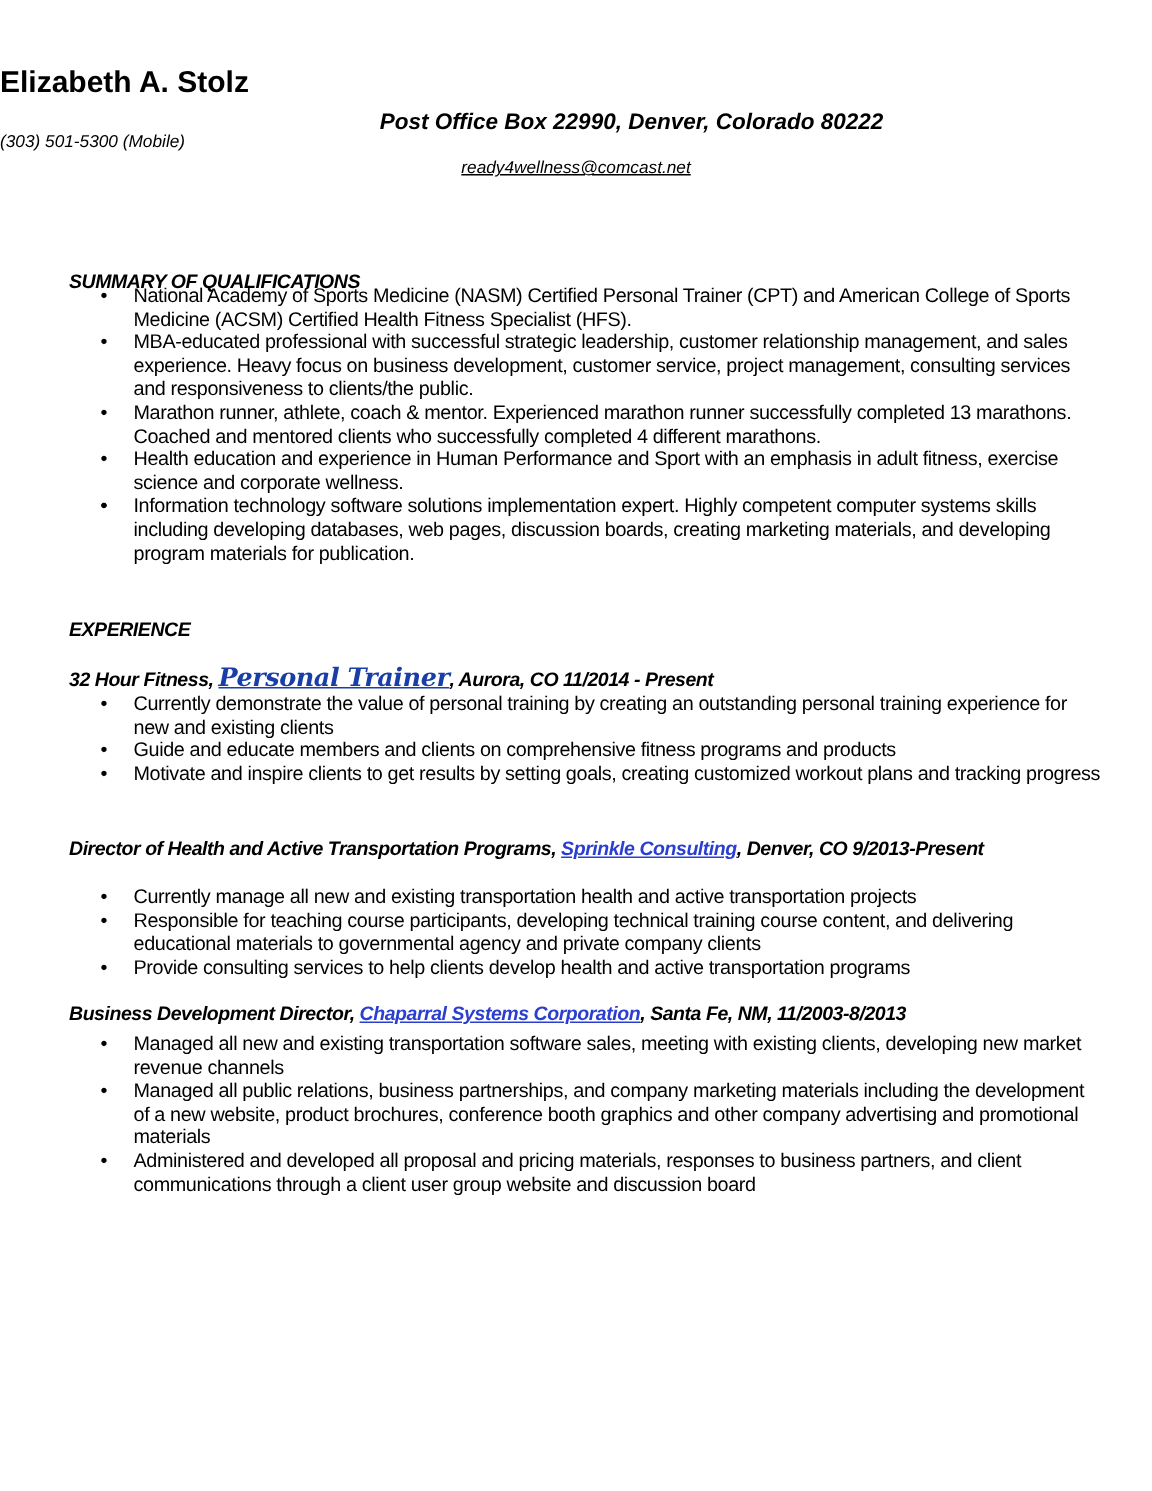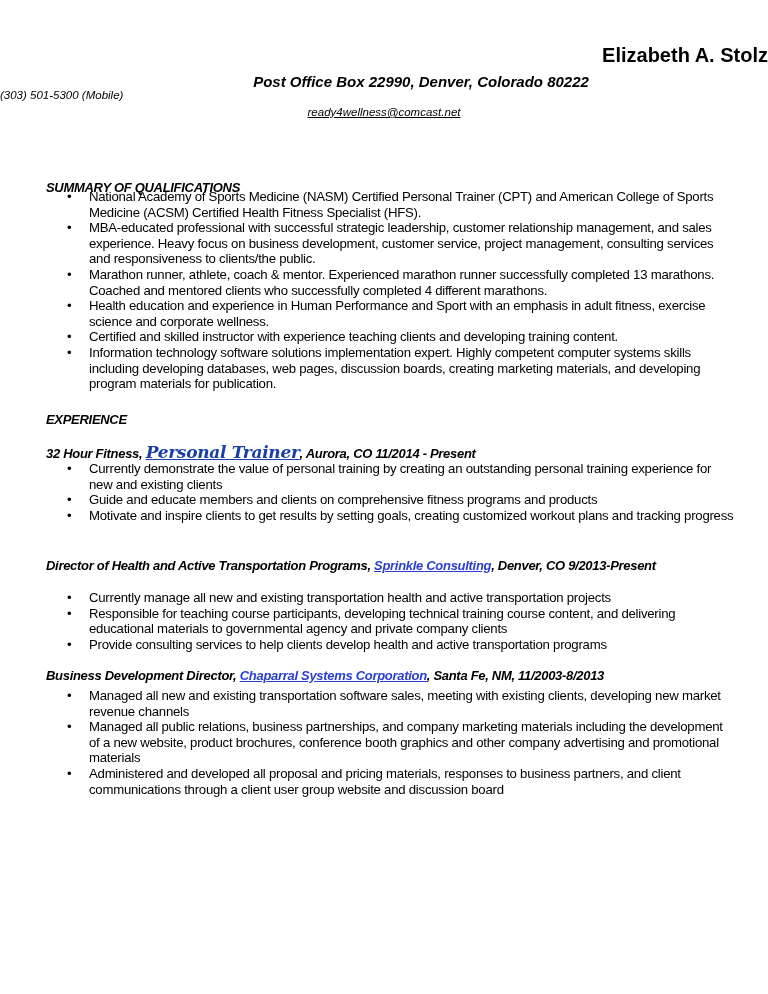--- a/index.html
+++ b/index.html
@@ -1,18 +1,18 @@
 <!DOCTYPE html>
 <html><head>
 <meta charset="utf-8">
 <style>
   html, body { margin: 0; padding: 0; background: #ffffff; }
   body { width: 768px; height: 994px; position: relative; overflow: hidden; color: #000; }
   .page { position: absolute; left: 0; top: 0; width: 768px; height: 994px; font-family: "Liberation Sans", sans-serif; }
-  .name { position: absolute; top: 44px; left: 0; width: 768px; text-align: right; font-size: 20px; font-weight: bold; }
+  .name { position: absolute; top: 44px; left: 0; width: 768px; text-align: left; font-size: 20px; font-weight: bold; }
   .addr { position: absolute; top: 73px; left: 0; width: 768px; text-align: center; font-size: 15px; font-weight: bold; font-style: italic; margin-left: 37px; }
   .phone { position: absolute; top: 89px; left: 0; width: 768px; text-align: left; font-size: 11.5px; font-style: italic; }
   .email { position: absolute; top: 106px; left: 0; width: 768px; text-align: center; font-size: 11.5px; font-style: italic; text-decoration: underline; }
   .section-title { position: absolute; left: 46px; font-size: 13px; font-weight: bold; font-style: italic; letter-spacing: -0.3px; }
   ul { position: absolute; margin: 0; padding: 0; list-style: none; font-size: 13.2px; line-height: 15.6px; letter-spacing: -0.25px; }
   li { position: relative; padding-left: 43px; }
   li .bullet { position: absolute; left: 21px; top: 0; }
   .job-title { position: absolute; left: 46px; font-size: 13px; font-weight: bold; font-style: italic; line-height: 15.6px; letter-spacing: -0.3px; width: 680px; }
   .link { color: #1a0dab; text-decoration: underline; }
   .link-serif { font-family: "DejaVu Serif", serif; font-size: 17px; color: #1a3ea8; }
@@ -28,21 +28,21 @@
   <div class="phone">(303)  501-5300  (Mobile)</div>
   <div class="email">ready4wellness@comcast.net</div>
 
   <div class="section-title" style="top:154px;margin-top:26px;">SUMMARY OF QUALIFICATIONS</div>
 
   <ul style="top:189px; left:46px; width:690px;">
     <li><span class="bullet">•</span><span>National Academy of Sports Medicine (NASM) Certified Personal Trainer (CPT) and American College of Sports Medicine (ACSM) Certified Health Fitness Specialist (HFS).</span></li>
     <li><span class="bullet">•</span><span>MBA-educated professional with successful strategic leadership, customer relationship management, and sales experience. Heavy focus on business development, customer service, project management, consulting services and responsiveness to clients/the public.</span></li>
     <li><span class="bullet">•</span><span>Marathon runner, athlete, coach &amp; mentor.  Experienced marathon runner successfully completed 13 marathons.  Coached and mentored clients who successfully completed 4 different marathons.</span></li>
     <li><span class="bullet">•</span><span>Health education and experience in Human Performance and Sport with an emphasis in adult fitness, exercise science and corporate wellness.</span></li>
-    <li><span class="bullet">•</span><span>Certified and skilled instructor with experience teaching clients and developing training content.</span></li>
+    <li><span class="bullet">•</span></li>
     <li><span class="bullet">•</span><span>Information technology software solutions implementation expert.  Highly competent computer systems skills including developing databases, web pages, discussion boards, creating marketing materials, and developing program materials for publication.</span></li>
   </ul>
 
   <div class="section-title" style="top:412px;">EXPERIENCE</div>
 
   <div class="job-title" style="top:445px;">
     <span>32 Hour Fitness, </span><a class="link link-serif">Personal Trainer</a><span>, Aurora, CO 11/2014 - Present</span>
   </div>
   <ul style="top:461px; left:46px; width:690px;">
     <li><span class="bullet">•</span><span>Currently demonstrate the value of personal training by creating an outstanding personal training experience for new and existing clients</span></li>

